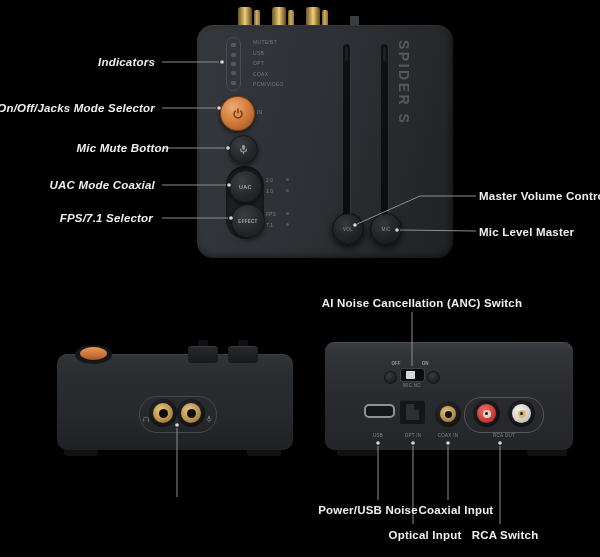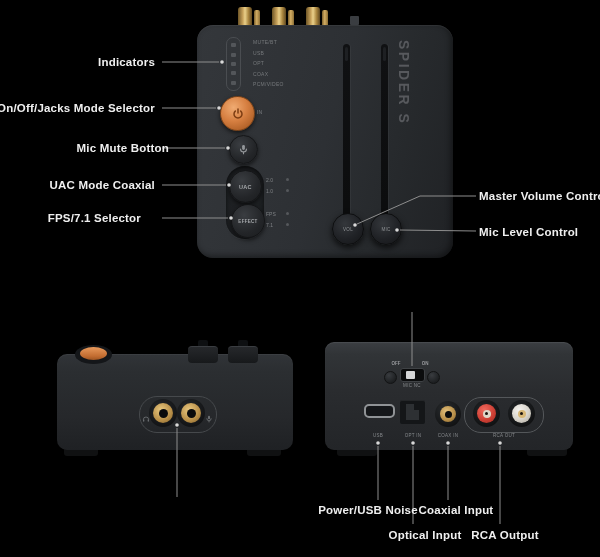--- a/index.html
+++ b/index.html
@@ -2,21 +2,21 @@
 <html><head>
 <meta charset="utf-8">
 <style>
   html,body{margin:0;padding:0;background:#000;}
   #stage{position:relative;width:600px;height:557px;background:#000;overflow:hidden;
          font-family:"Liberation Sans",sans-serif;}
   .abs{position:absolute;}
   
   .callout{position:absolute;font-weight:bold;font-size:11.5px;line-height:14px;
            color:#efefef;letter-spacing:.2px;white-space:nowrap;z-index:6;}
-  .co-right{text-align:center;}
+  .co-right{text-align:center;font-style:italic;}
   .co-center{text-align:center;white-space:normal;}
   
   .device-top{left:197px;top:25px;width:256px;height:233px;border-radius:16px;z-index:1;
     background:linear-gradient(105deg,#34373b 0%,#2d3034 50%,#272a2d 72%,#202225 100%);
     box-shadow:inset 0 1px 1px rgba(255,255,255,.07), inset -2px -2px 6px rgba(0,0,0,.45);}
   .rca-top-pair{top:7px;width:24px;height:18px;z-index:0;}
   .rca-top-big{position:absolute;left:0;top:0;width:14px;height:18px;border-radius:3px 3px 0 0;
     background:linear-gradient(90deg,#6e5526,#c9a35c 35%,#ead08a 50%,#a9853f 75%,#5e4720);}
   .rca-top-small{position:absolute;left:16px;top:3px;width:6px;height:15px;border-radius:2px 2px 0 0;
     background:linear-gradient(90deg,#7a5f2c,#d3ad63 45%,#8a6c33);}
@@ -193,23 +193,23 @@
   <div class="abs slider-track" style="left:381px">
     <div class="slider-notch"></div>
   </div>
   <div class="abs knob" style="left:332px">VOL</div>
   <div class="abs knob" style="left:370px">MIC</div>
 
   <div class="callout co-right" style="right:445px;top:55px">Indicators</div>
   <div class="callout co-right" style="right:445px;top:101px">On/Off/Jacks Mode Selector</div>
   <div class="callout co-right" style="right:431px;top:141px">Mic Mute Botton</div>
   <div class="callout co-right" style="right:445px;top:178px">UAC Mode Coaxial</div>
-  <div class="callout co-right" style="right:459px;top:211px">FPS/7.1 Selector</div>
+  <div class="callout co-right" style="right:447px;top:211px">FPS/7.1 Selector</div>
   <div class="callout" style="left:479px;top:189px">Master Volume Control</div>
-  <div class="callout" style="left:479px;top:225px">Mic Level Control</div>
+  <div class="callout" style="left:479px;top:225px">Mic Level Master</div>
 
   <div class="abs foot" style="left:64px;top:442px;width:34px;height:14px"></div>
   <div class="abs foot" style="left:247px;top:442px;width:34px;height:14px"></div>
   <div class="abs device-front"></div>
   <div class="abs front-pwr-ring"></div>
   <div class="abs front-pwr"></div>
   <div class="abs front-knob-stem" style="left:198px"></div>
   <div class="abs front-knob-base" style="left:188px"></div>
   <div class="abs front-knob-stem" style="left:238px"></div>
   <div class="abs front-knob-base" style="left:228px"></div>
@@ -234,20 +234,21 @@
   </span>
   <span class="mini-icon" style="left:205px;top:409px">
     <svg width="8" height="8" viewBox="0 0 24 24" fill="none" stroke="currentColor" stroke-width="2.6" stroke-linecap="round">
       <rect x="9" y="2" width="6" height="11" rx="3" fill="currentColor" stroke="none"></rect>
       <path d="M5.5 11a6.5 6.5 0 0 0 13 0"></path>
         <path d="M12 17.5V21"></path>
     </svg>
   </span>
 
 
+  <div class="callout co-center" style="left:312px;top:296px;width:220px">AI Noise Cancellation (ANC) Switch</div>
 
   <div class="abs foot" style="left:337px;top:442px;width:40px;height:14px"></div>
   <div class="abs foot" style="left:527px;top:442px;width:40px;height:14px"></div>
   <div class="abs device-back"></div>
 
   <div class="abs screw" style="left:384px"></div>
   <div class="abs screw" style="left:427px"></div>
   <div class="sw-label" style="left:388px">OFF</div>
   <div class="sw-label" style="left:417px">ON</div>
   <div class="abs anc-switch">
@@ -285,21 +286,21 @@
       <div class="rca-core rca-core-gold">
         <div class="rca-pin"></div>
       </div>
     </div>
   </div>
   <div class="port-label" style="left:486px;width:36px">RCA OUT</div>
 
   <div class="callout co-center" style="left:293px;top:503px;width:150px">Power/USB Noise</div>
   <div class="callout co-center" style="left:350px;top:528px;width:150px">Optical Input</div>
   <div class="callout co-center" style="left:381px;top:503px;width:150px">Coaxial Input</div>
-  <div class="callout co-center" style="left:430px;top:528px;width:150px">RCA Output</div>
+  <div class="callout co-center" style="left:430px;top:528px;width:150px">RCA Switch</div>
 
   <svg class="lines" width="600" height="557">
     <g stroke="#8e8e8e" stroke-width="1" fill="none">
       <path d="M162 62 H219"></path>
         <path d="M162 108 H216"></path>
         <path d="M162 148 H225"></path>
       <path d="M162 185 H226"></path>
         <path d="M162 218 H228"></path>
       <path d="M476 196 L420 196 L357 224"></path>
         <path d="M476 231 L400 230"></path>

